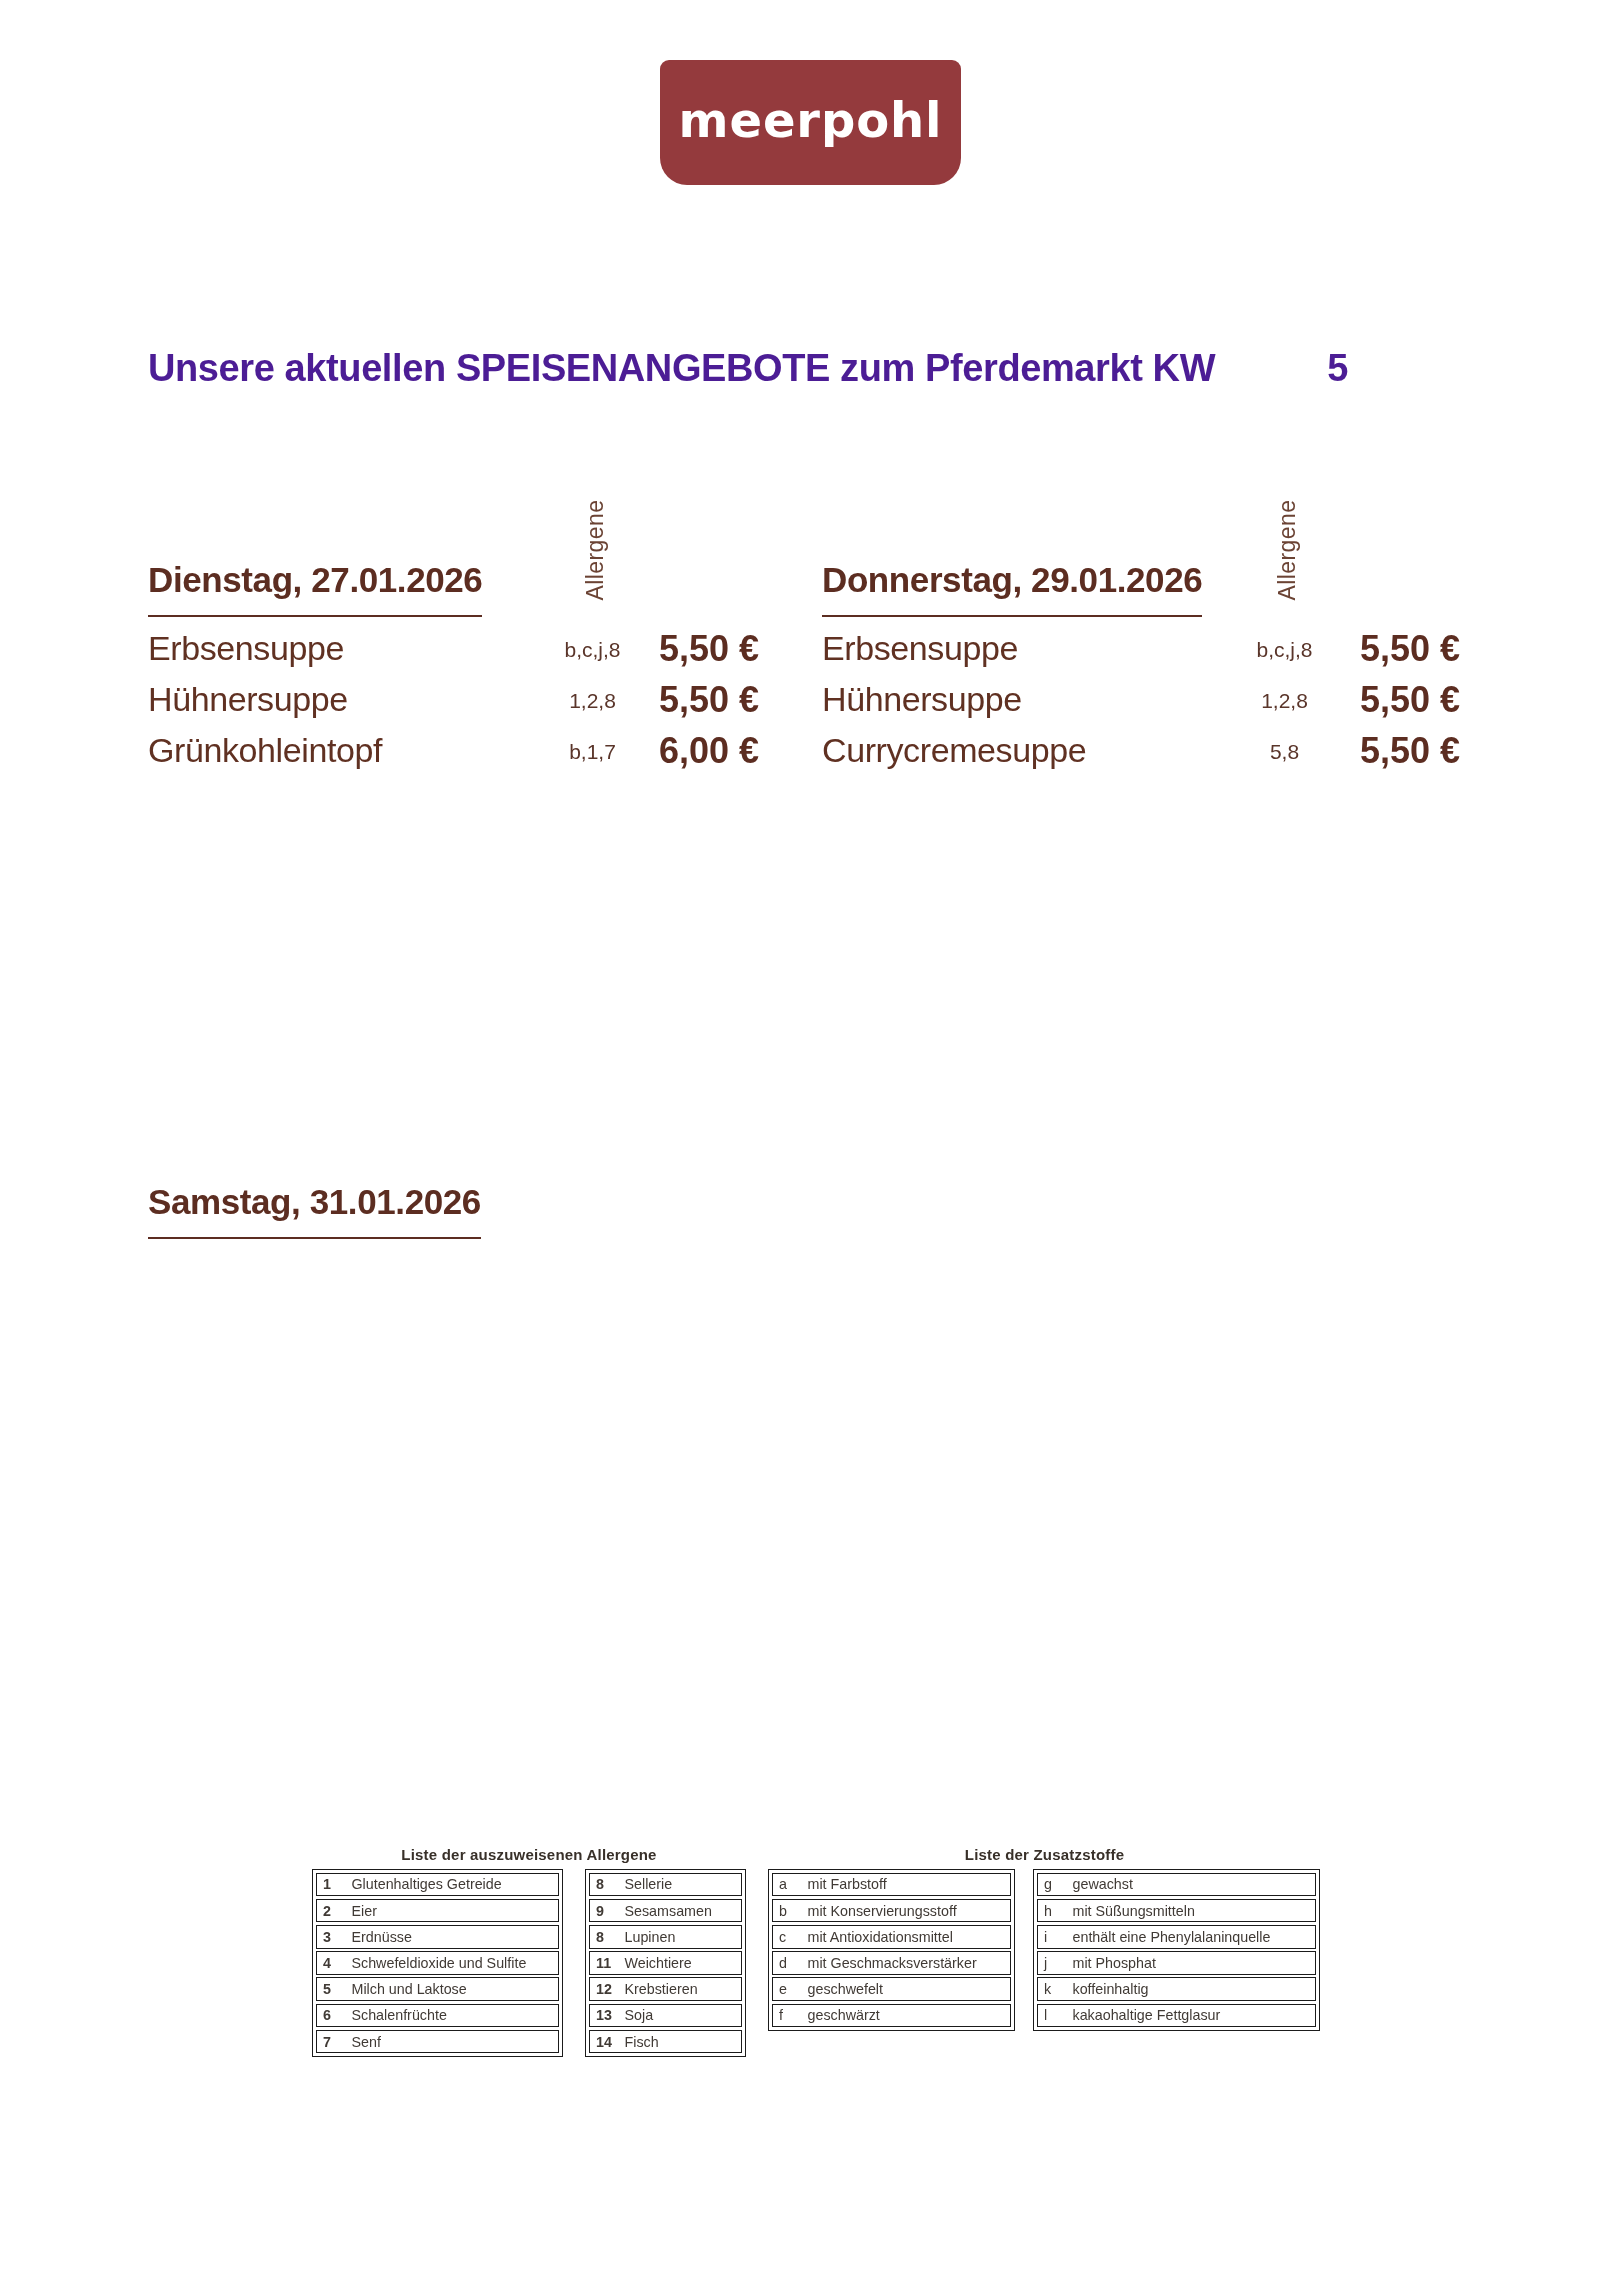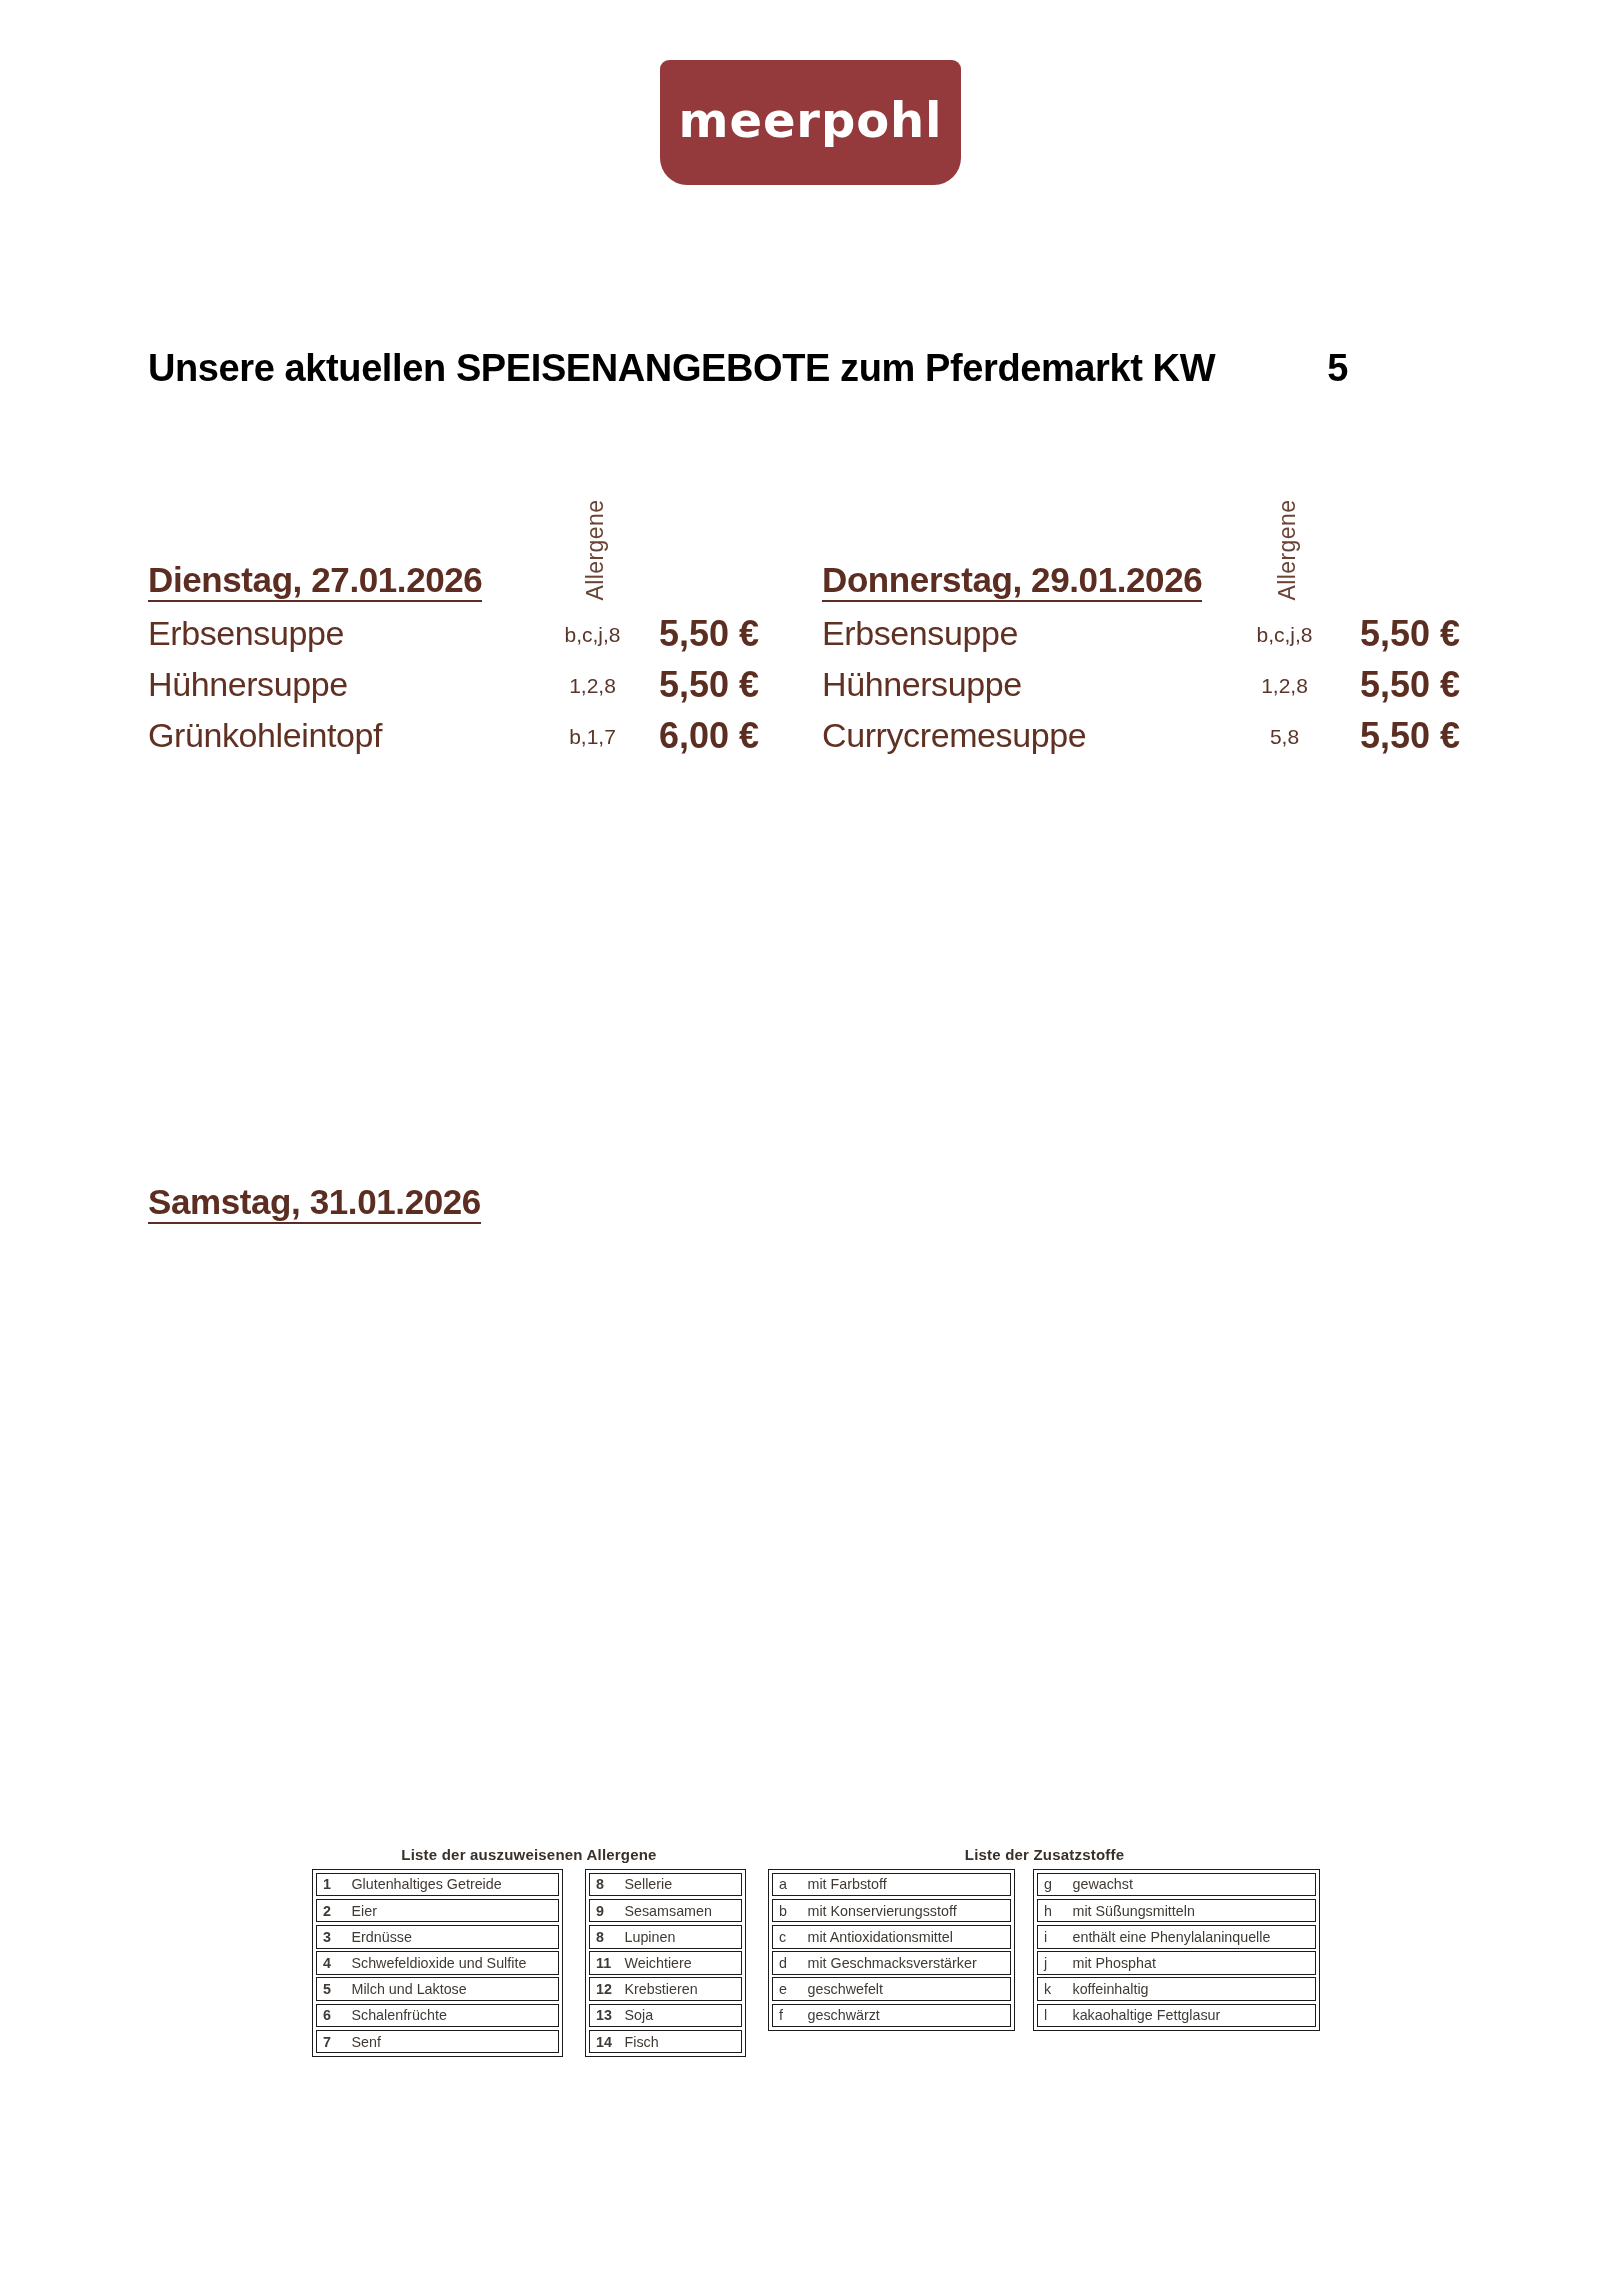--- a/index.html
+++ b/index.html
@@ -18,40 +18,40 @@
   }
   .logo span{
     color:#ffffff;font-family:"DejaVu Sans", sans-serif;
     font-weight:700;font-size:48px;letter-spacing:0.9px;
     padding-bottom:5.4px;
   }
   
   .title-row{
     position:absolute;left:148px;top:347px;width:1200px;
     display:flex;justify-content:space-between;align-items:baseline;
-    color:#000000;font-weight:700;font-size:38px;letter-spacing:-0.4px;
+    color:#4c1d95;font-weight:700;font-size:38px;letter-spacing:-0.4px;
     white-space:nowrap;
   }
   
   .allergene-label{
     position:absolute;width:179px;text-align:center;
     font-size:23px;color:#6b4334;letter-spacing:0.4px;
     transform:translate(-50%,-50%) rotate(-90deg);
   }
   .allergene-label.l1{left:595px;top:550px;}
   .allergene-label.l2{left:1287px;top:550px;}
   
   .day-col{position:absolute;top:562px;}
   .day-col.c1{left:148px;width:611px;}
   .day-col.c2{left:822px;width:638px;}
   .day-header{
     margin:0;display:inline-block;
     font-size:35px;font-weight:700;letter-spacing:-0.4px;
     color:#5c2d21;line-height:1.05;
-    padding-bottom:1px;border-bottom:2.7px solid #5c2d21;
+    padding-bottom:16px;border-bottom:2.7px solid #5c2d21;
   }
   .menu-rows{margin-top:6px;}
   .menu-row{position:relative;height:51px;}
   .dish{
     position:absolute;left:0;font-size:34px;line-height:51px;
     color:#603122;letter-spacing:-0.4px;white-space:nowrap;
   }
   .codes{
     position:absolute;width:107px;text-align:center;
     font-size:21px;line-height:53px;color:#5a352a;white-space:nowrap;

